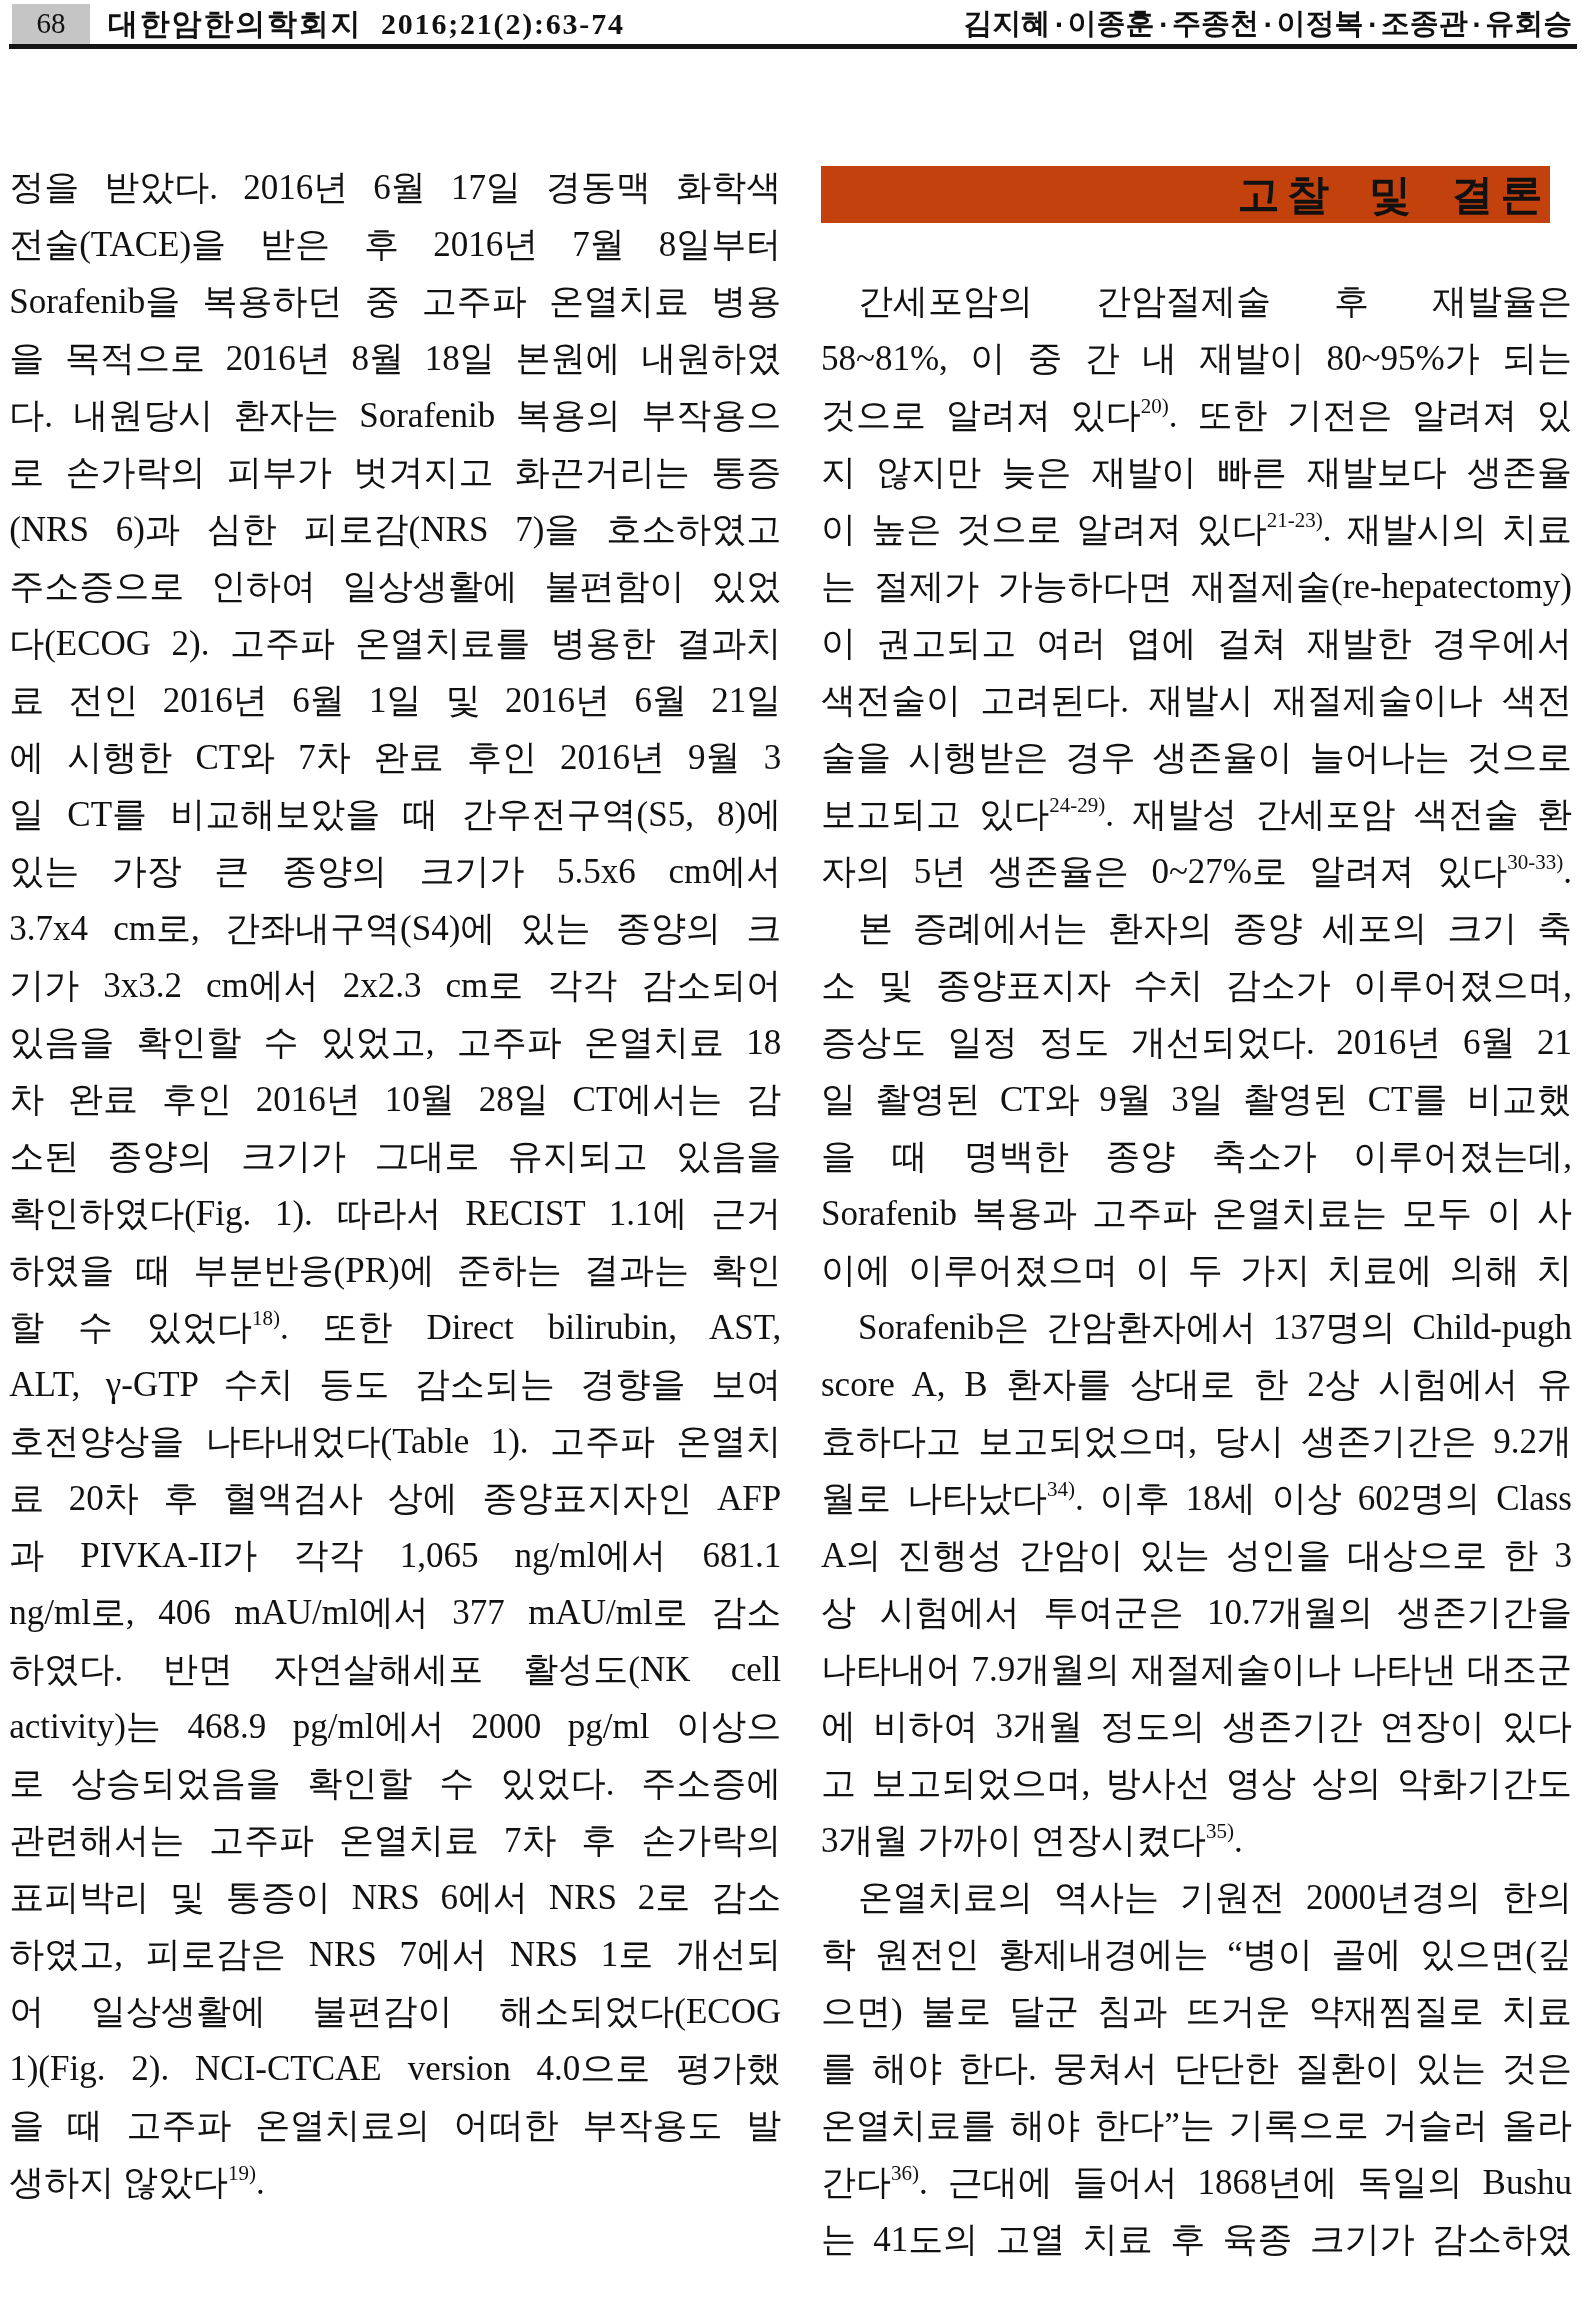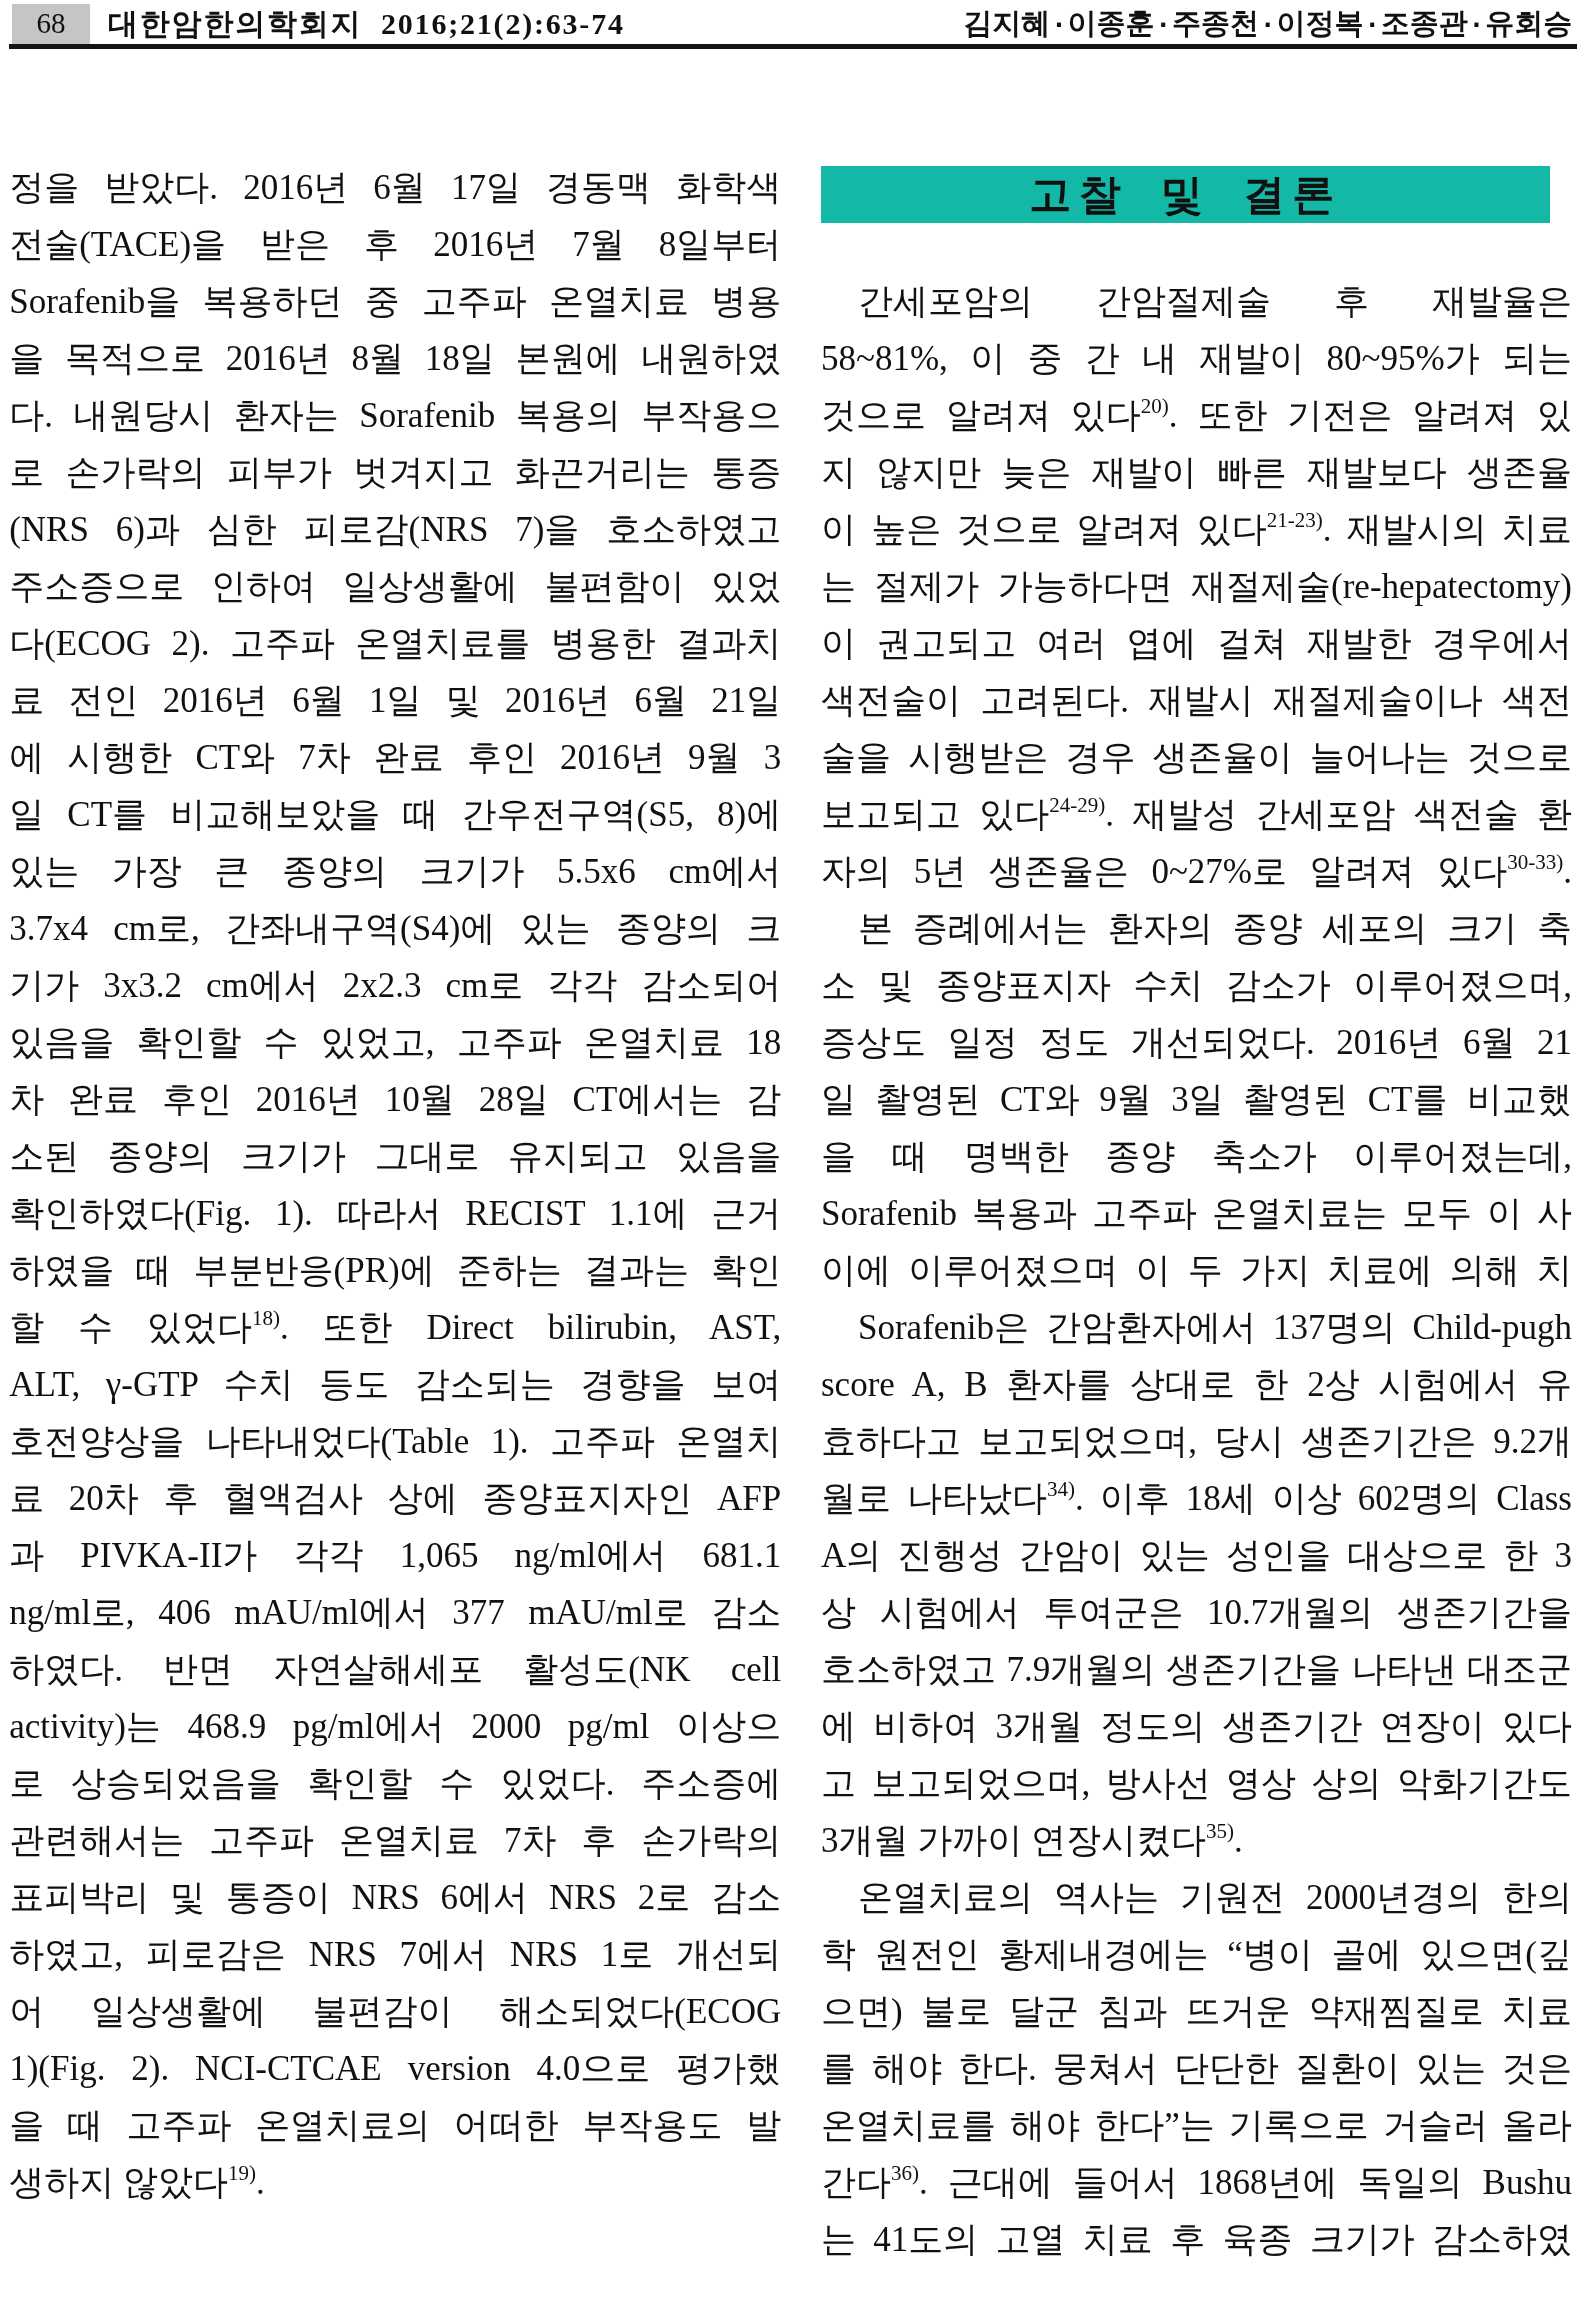--- a/index.html
+++ b/index.html
@@ -29,22 +29,22 @@
   }
   .header-rule{
     position:absolute;left:9.2px;top:44px;width:1568px;height:4.6px;
     background:#141414;
   }
   
   .col{position:absolute;}
   .col-left{left:9.2px;top:159px;width:772px;}
   .col-right{left:821px;top:166px;width:751px;}
   .section-heading-box{
-    width:729px;height:57px;background:#14b8a6;
-    display:flex;align-items:center;justify-content:center;
+    width:729px;height:57px;background:#c2410c;
+    display:flex;align-items:center;justify-content:flex-end;
   }
   .section-heading{
     font-size:42px;font-weight:bold;letter-spacing:7.4px;word-spacing:14.8px;
   }
   .right-lines{margin-top:50px;}
   
   .line{
     height:57px;line-height:57px;
     font-size:35px;
     text-align:justify;text-align-last:justify;
@@ -134,21 +134,21 @@
         <div class="line">일 촬영된 CT와 9월 3일 촬영된 CT를 비교했</div>
         <div class="line">을 때 명백한 종양 축소가 이루어졌는데,</div>
         <div class="line">Sorafenib 복용과 고주파 온열치료는 모두 이 사</div>
         <div class="line">이에 이루어졌으며 이 두 가지 치료에 의해 치</div>
         <div class="line ind">Sorafenib은 간암환자에서 137명의 Child-pugh</div>
         <div class="line">score A, B 환자를 상대로 한 2상 시험에서 유</div>
         <div class="line">효하다고 보고되었으며, 당시 생존기간은 9.2개</div>
         <div class="line">월로 나타났다<sup>34)</sup>. 이후 18세 이상 602명의 Class</div>
         <div class="line">A의 진행성 간암이 있는 성인을 대상으로 한 3</div>
         <div class="line">상 시험에서 투여군은 10.7개월의 생존기간을</div>
-        <div class="line">호소하였고 7.9개월의 생존기간을 나타낸 대조군</div>
+        <div class="line">나타내어 7.9개월의 재절제술이나 나타낸 대조군</div>
         <div class="line">에 비하여 3개월 정도의 생존기간 연장이 있다</div>
         <div class="line">고 보고되었으며, 방사선 영상 상의 악화기간도</div>
         <div class="line noj">3개월 가까이 연장시켰다<sup>35)</sup>.</div>
         <div class="line ind">온열치료의 역사는 기원전 2000년경의 한의</div>
         <div class="line">학 원전인 황제내경에는 “병이 골에 있으면(깊</div>
         <div class="line">으면) 불로 달군 침과 뜨거운 약재찜질로 치료</div>
         <div class="line">를 해야 한다. 뭉쳐서 단단한 질환이 있는 것은</div>
         <div class="line">온열치료를 해야 한다”는 기록으로 거슬러 올라</div>
         <div class="line">간다<sup>36)</sup>. 근대에 들어서 1868년에 독일의 Bushu</div>
         <div class="line">는 41도의 고열 치료 후 육종 크기가 감소하였</div>

